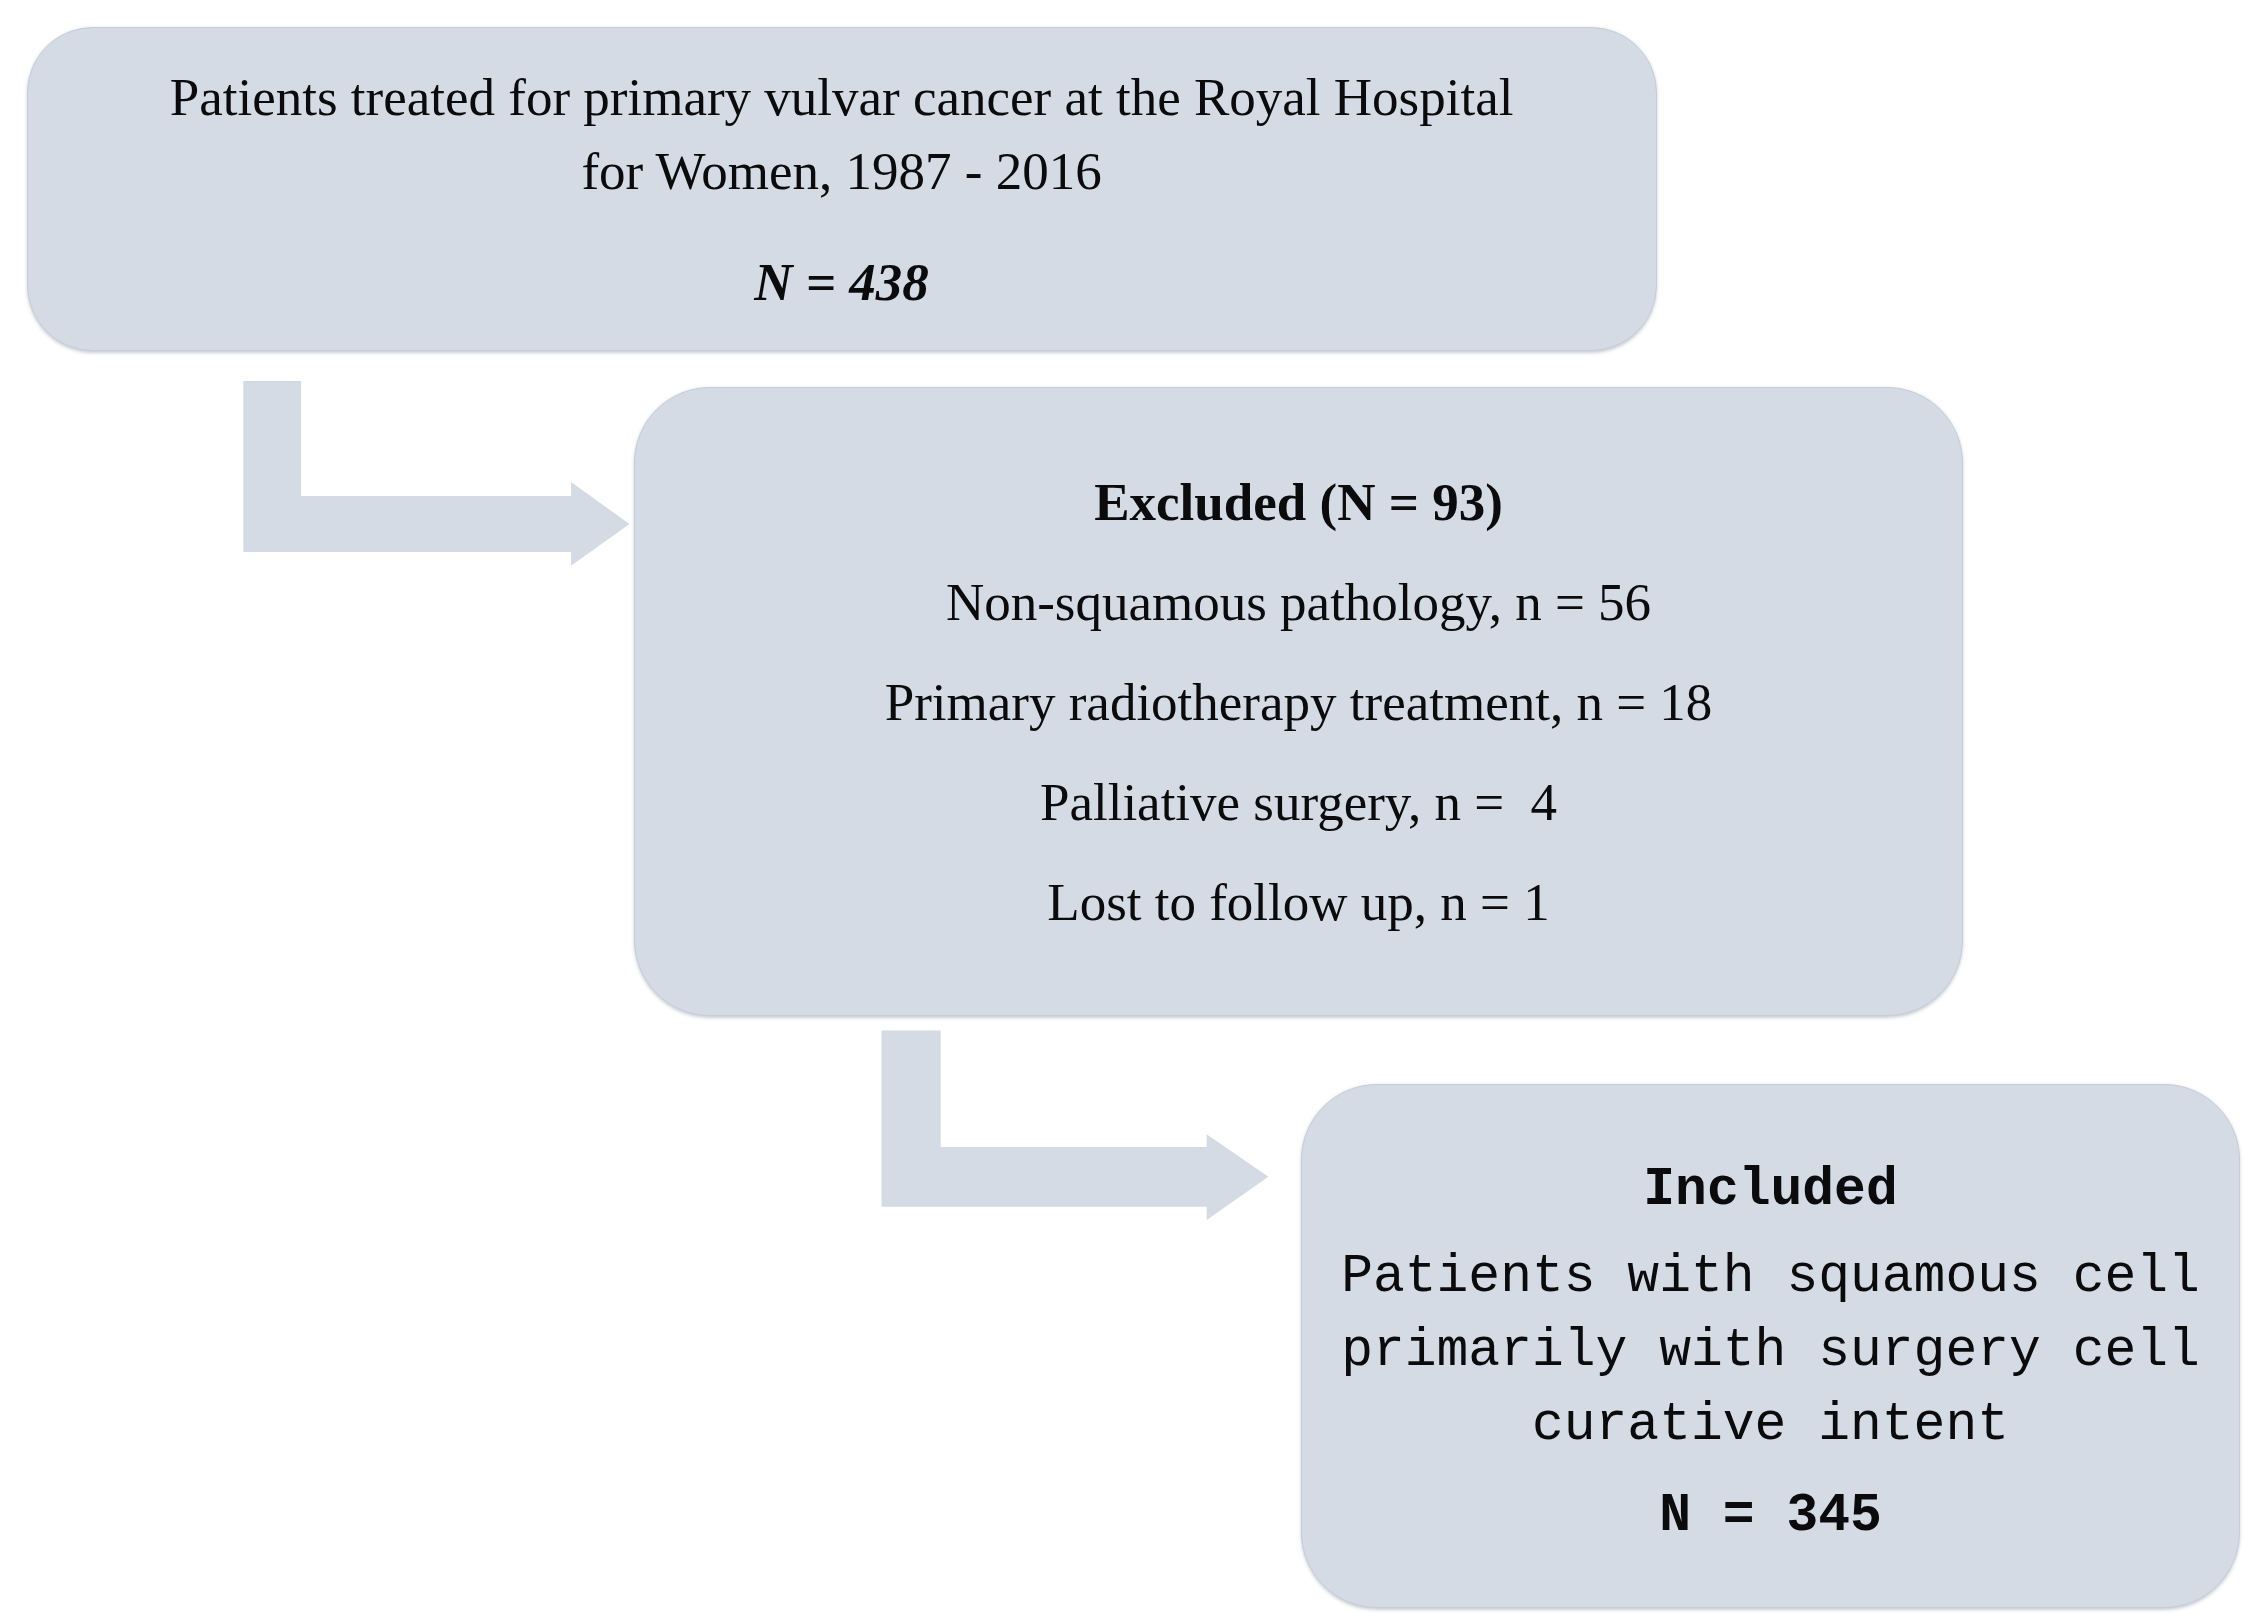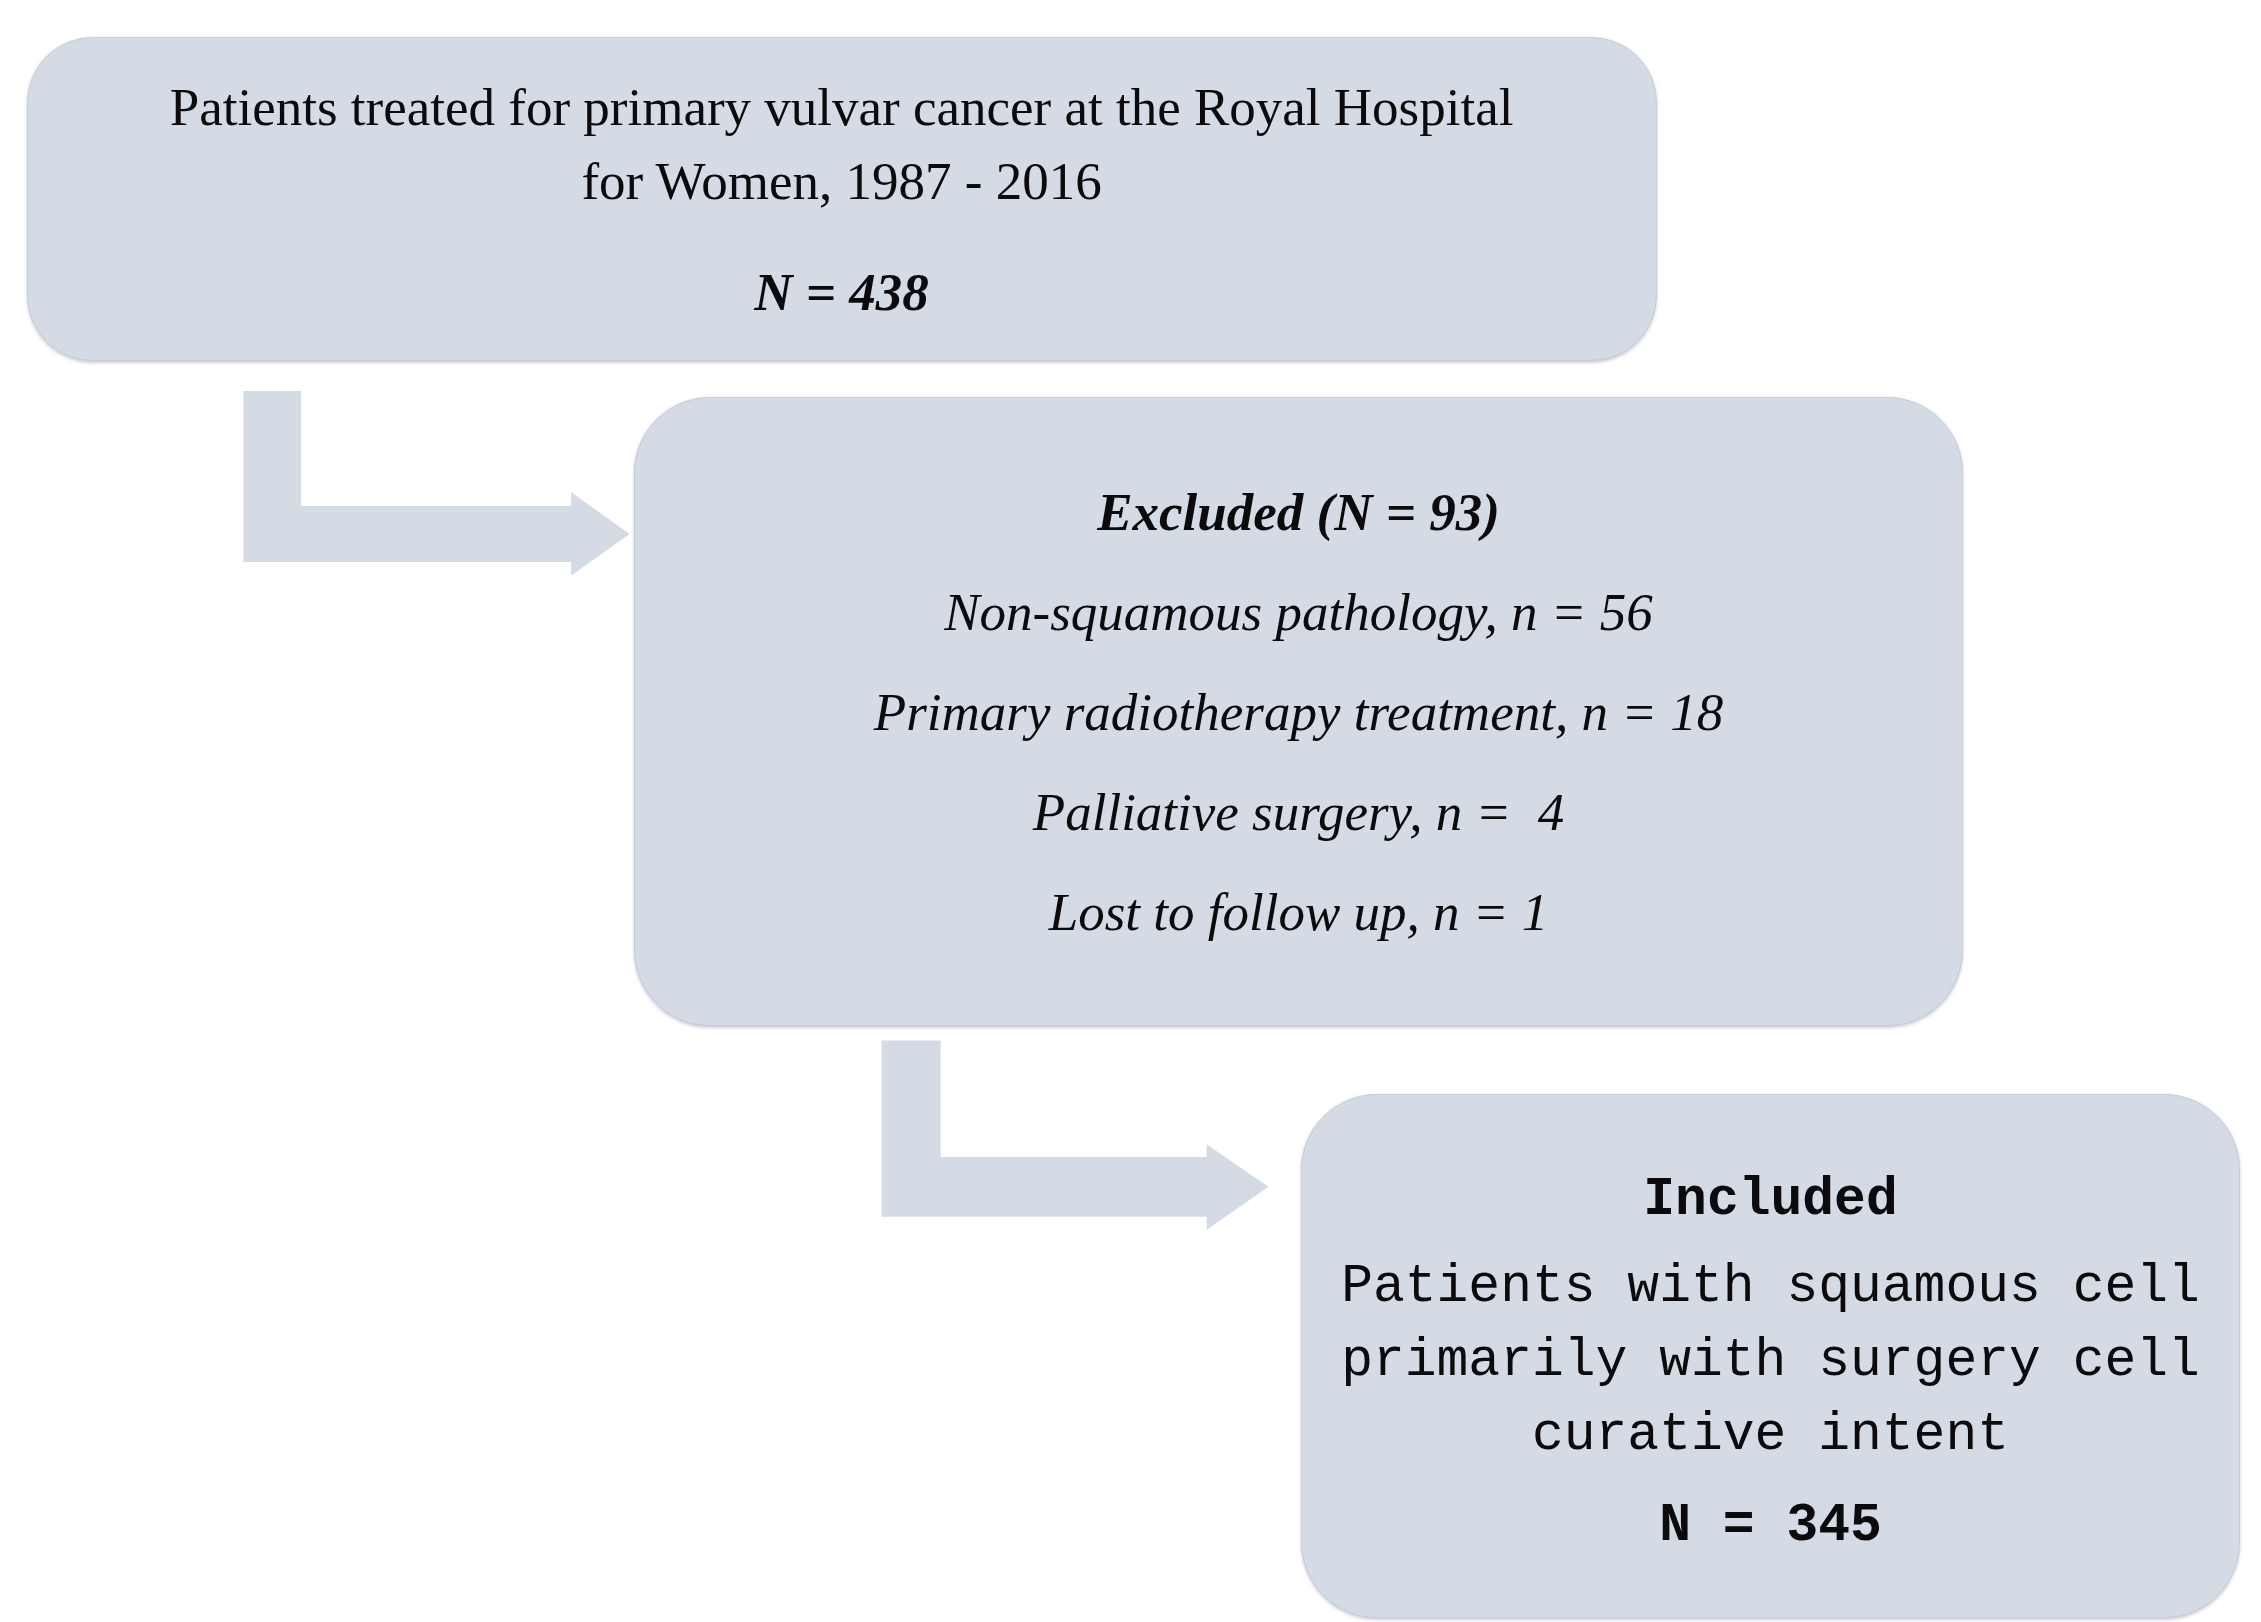--- a/index.html
+++ b/index.html
@@ -12,34 +12,34 @@
   *{box-sizing:border-box;}
   html,body{margin:0;padding:0;}
   body{
     width:2261px;height:1623px;
     background:var(--background);
     font-family:"Liberation Serif","DejaVu Serif",serif;
     color:var(--text);
     position:relative;
     overflow:hidden;
   }
-  .canvas{position:absolute;left:0;top:12px;width:2261px;height:1427px;}
+  .canvas{position:absolute;left:0;top:2px;width:2261px;height:1427px;}
   .arrows{position:absolute;left:0;top:0;width:2261px;height:1623px;display:block;}
   .arrows polygon{fill:var(--arrow-fill);}
   .box{
     position:absolute;
     background:var(--box-fill);
     border:1.3px solid var(--box-edge);
     box-shadow:0 1.3px 3.3px rgba(115,126,148,0.38);
     display:flex;flex-direction:column;
     align-items:center;justify-content:center;
     text-align:center;
   }
   .box-top{left:26.6px;top:25px;width:1630px;height:324px;border-radius:66px;}
-  .box-excluded{left:634px;top:385px;width:1329px;height:629px;border-radius:76px;font-style:italic;}
+  .box-excluded{left:634px;top:385px;width:1329px;height:629px;border-radius:76px;}
   .box-included{left:1301px;top:1082px;width:939px;height:524px;border-radius:76px;font-family:Liberation Mono, monospace;}
   .t{font-size:53px;line-height:74px;white-space:nowrap;}
   .lh150{line-height:100px;}
   .bold{font-weight:bold;}
   .nline{margin-top:37px;font-style:italic;}
   .nline-sm{margin-top:17px;}
   .para{width:100%;}
 </style>
 </head>
 <body>

